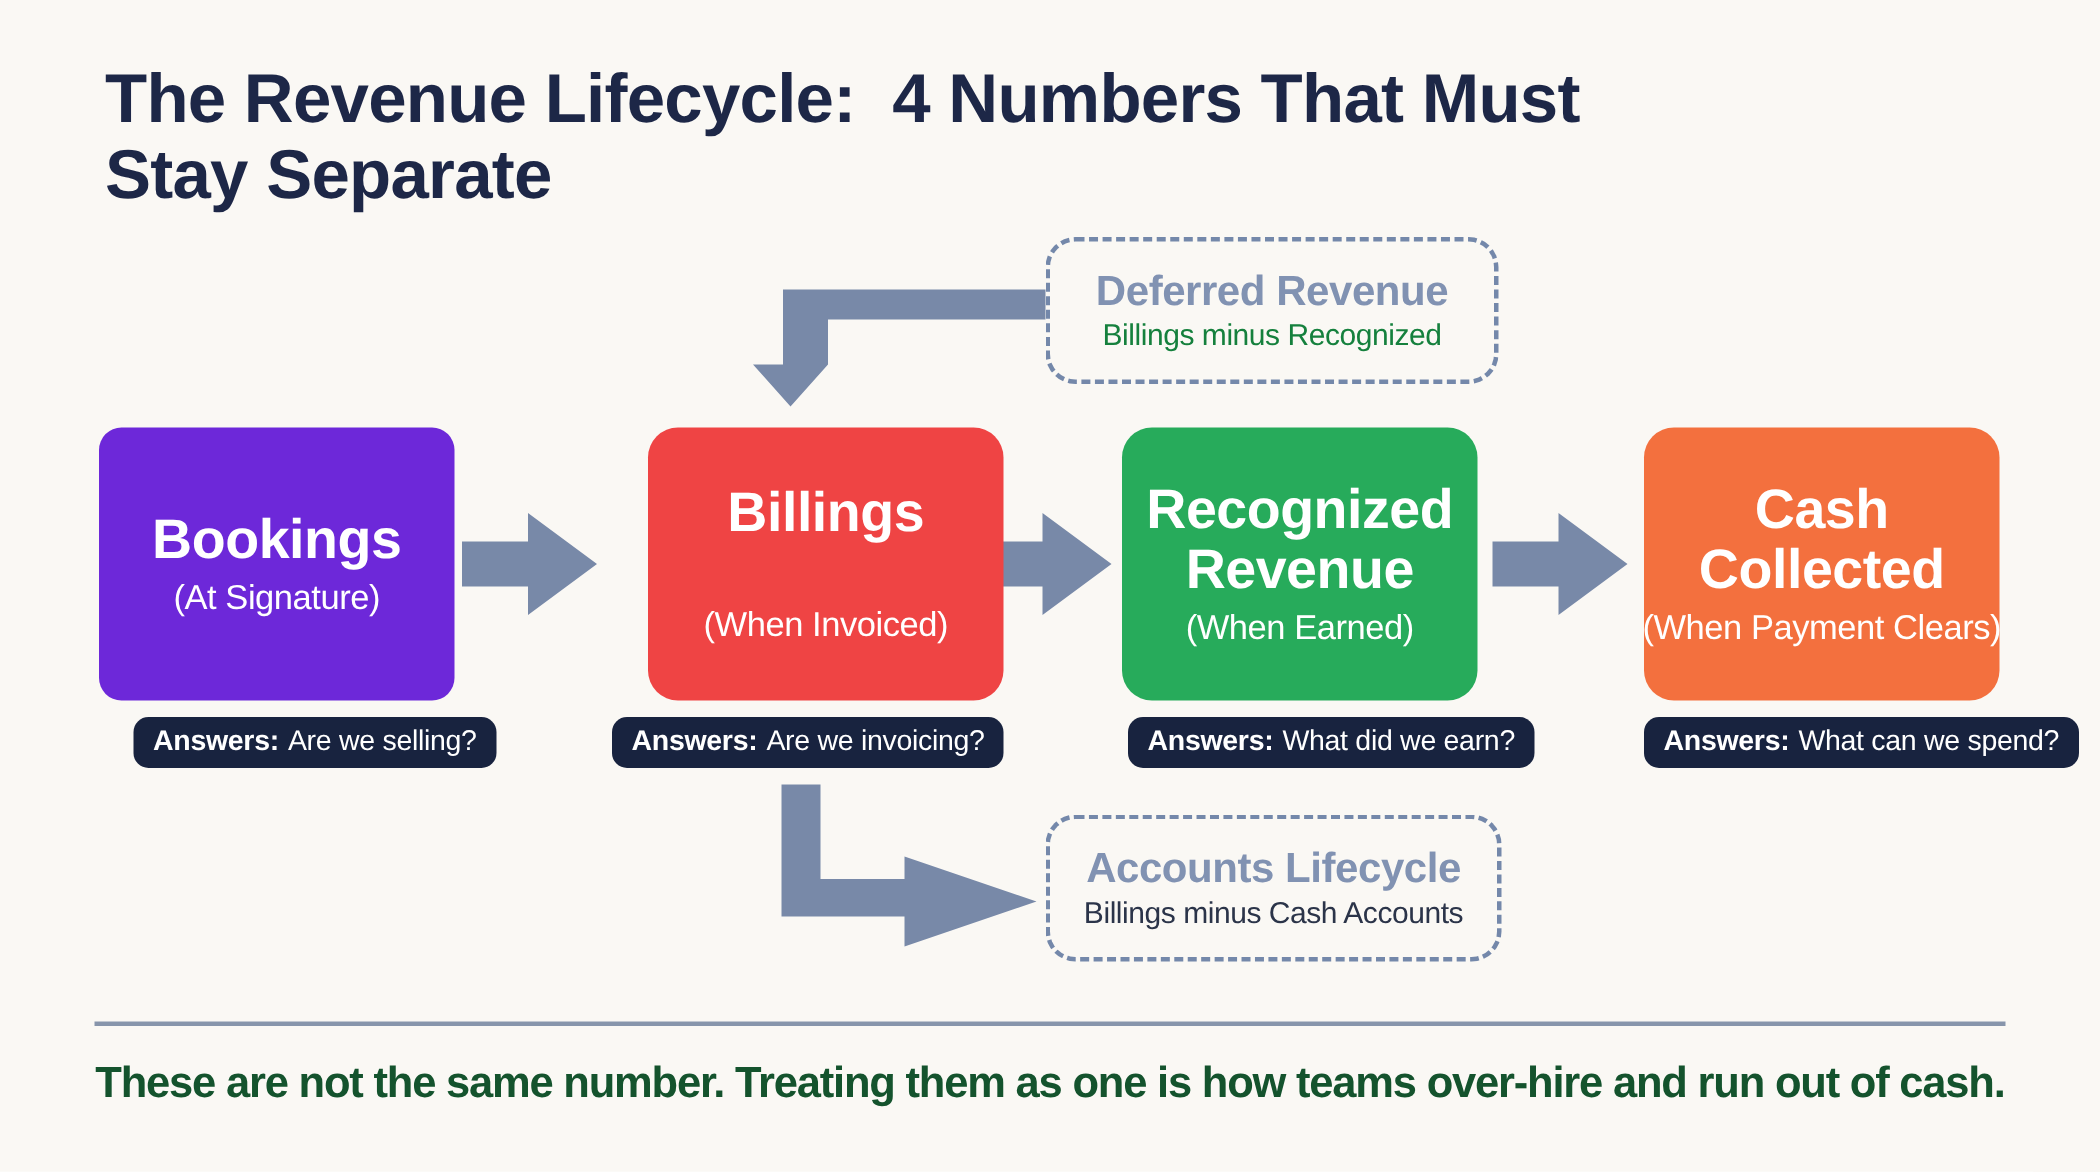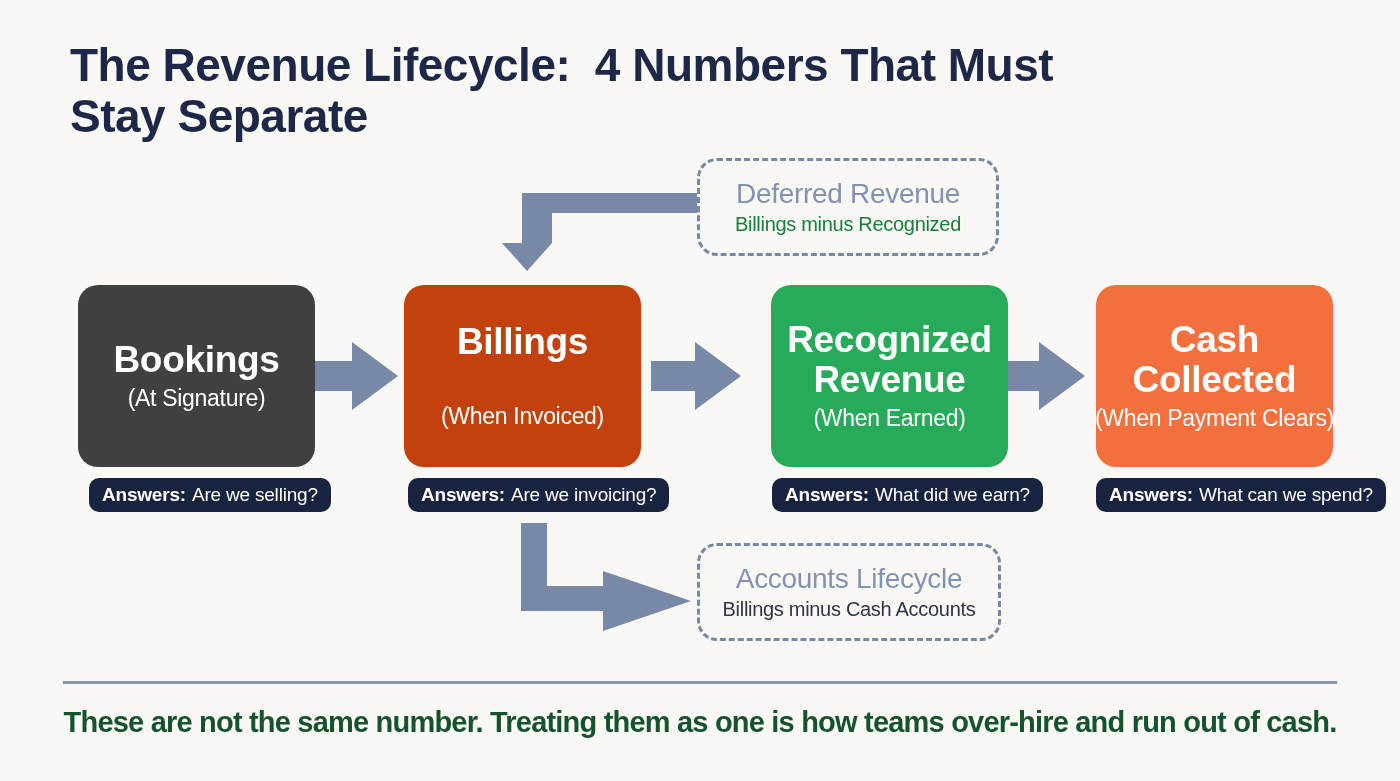--- a/index.html
+++ b/index.html
@@ -16,21 +16,21 @@
     letter-spacing:-0.5px;color:#1d2747;
   }
   .title-line{white-space:pre;}
   .arrow-layer{position:absolute;left:0;top:0;width:1400px;height:781px;pointer-events:none;}
   .callout{
     position:absolute;
     border:3px dashed #7488aa;border-radius:20px;
     display:flex;flex-direction:column;align-items:center;justify-content:center;
     text-align:center;background:transparent;
   }
-  .callout-title{font-size:28px;font-weight:400;color:#8192b2;white-space:nowrap;letter-spacing:-0.3px;}
+  .callout-title{font-size:28px;font-weight:700;color:#8192b2;white-space:nowrap;letter-spacing:-0.3px;}
   .callout-formula{font-size:20px;color:#2b3449;margin-top:3px;white-space:nowrap;letter-spacing:-0.3px;}
   .stage{
     position:absolute;top:285px;width:237px;height:182px;
     border-radius:20px;color:#ffffff;
     display:flex;flex-direction:column;align-items:center;justify-content:center;
     text-align:center;padding:0 8px;box-sizing:border-box;
   }
   .stage-name{font-size:37px;font-weight:700;line-height:1.06;letter-spacing:-0.3px;}
   .stage-subtitle{font-size:23px;font-weight:400;margin-top:6px;white-space:nowrap;letter-spacing:-0.3px;}
   .chip-row{position:absolute;top:478px;text-align:center;}
@@ -67,44 +67,44 @@
   <div class="callout" style="left: 697px; top: 158px; width: 296px; height: 92px; border-color: rgb(116, 136, 170);">
     <div class="callout-title" style="color: rgb(129, 146, 178);">Deferred Revenue</div>
     <div class="callout-formula" style="color: #15803d;">Billings minus Recognized</div>
   </div>
 
   <div class="callout" style="left: 697px; top: 543px; width: 298px; height: 92px; border-color: rgb(116, 136, 170);">
     <div class="callout-title" style="color: rgb(129, 146, 178);">Accounts Lifecycle</div>
     <div class="callout-formula" style="color: rgb(43, 52, 73);">Billings minus Cash Accounts</div>
   </div>
 
-  <div class="stage" style="left: 78px; background: #404040;">
+  <div class="stage" style="left: 66px; background: #6d28d9; border-radius: 15px;">
     <div class="stage-name">Bookings</div>
     <div class="stage-subtitle">(At Signature)</div>
   </div>
-  <div class="stage" style="left: 404px; background: #c2410c; gap: 35px;">
+  <div class="stage" style="left: 432px; background: #ef4444; gap: 35px;">
     <div class="stage-name">Billings</div>
     <div class="stage-subtitle">(When Invoiced)</div>
   </div>
-  <div class="stage" style="left: 771px; background: rgb(39, 171, 91);">
+  <div class="stage" style="left: 748px; background: rgb(39, 171, 91);">
     <div class="stage-name">Recognized Revenue</div>
     <div class="stage-subtitle">(When Earned)</div>
   </div>
   <div class="stage" style="left: 1096px; background: rgb(243, 112, 62);">
     <div class="stage-name">Cash Collected</div>
     <div class="stage-subtitle">(When Payment Clears)</div>
   </div>
 
   <div class="chip-row" style="left:65px;width:237px;margin-left:24px;">
     <span class="chip" style="background: rgb(24, 35, 63); color: rgb(255, 255, 255);"><span class="lbl">Answers:</span><span class="ans">Are we selling?</span></span>
   </div>
   <div class="chip-row" style="left:408px;width:237px;">
     <span class="chip" style="background: rgb(24, 35, 63); color: rgb(255, 255, 255);"><span class="lbl">Answers:</span><span class="ans">Are we invoicing?</span></span>
   </div>
-  <div class="chip-row" style="left:772px;width:237px;">
+  <div class="chip-row" style="left:752px;width:237px;">
     <span class="chip" style="background: rgb(24, 35, 63); color: rgb(255, 255, 255);"><span class="lbl">Answers:</span><span class="ans">What did we earn?</span></span>
   </div>
   <div class="chip-row" style="left:1096px;width:237px;">
     <span class="chip" style="background: rgb(24, 35, 63); color: rgb(255, 255, 255);"><span class="lbl">Answers:</span><span class="ans">What can we spend?</span></span>
   </div>
 
   <div class="divider" style="background: rgb(135, 149, 171);"></div>
 
   <div class="footer" style="color: #14532d;">These are not the same number. Treating them as one is how teams over-hire and run out of cash.</div>
 

